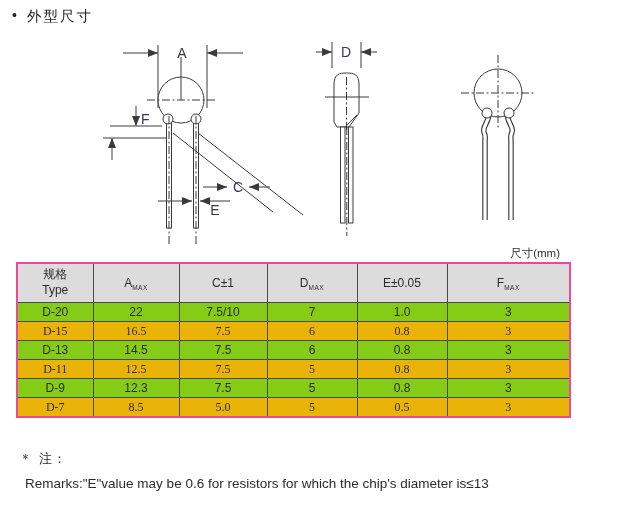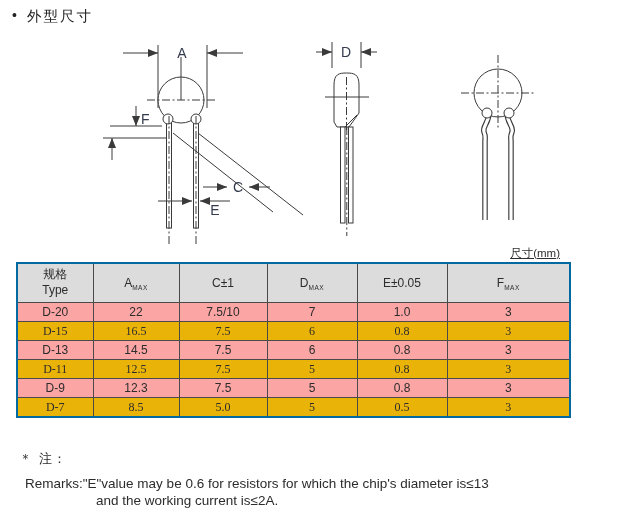--- a/index.html
+++ b/index.html
@@ -14,28 +14,28 @@
   svg.drawings{position:absolute;left:0;top:32px;}
   svg.drawings path,svg.drawings line,svg.drawings rect,svg.drawings circle{
       stroke:#3a3a3a;stroke-width:1;fill:none;}
   svg.drawings .wh{fill:#ffffff;}
   svg.drawings .cl{stroke-dasharray:8 2.5 2 2.5;}
   svg.drawings .thick{stroke-width:5.5;}
   svg.drawings .inner{stroke:#ffffff;stroke-width:3.2;}
   svg.drawings text{font-family:"Liberation Sans","DejaVu Sans",sans-serif;
       font-size:14px;fill:#333a4d;stroke:none;}
   
-  .unit-note{position:absolute;top:246px;right:84px;font-size:11.5px;color:#2e2e2e;text-decoration:underline;}
+  .unit-note{position:absolute;top:246px;right:84px;font-size:11.5px;color:#2e2e2e;}
   
   table.dims{position:absolute;left:16px;top:262px;border-collapse:collapse;
-      table-layout:fixed;width:553px;border:2px solid #0369a1;}
+      table-layout:fixed;width:553px;border:2px solid #ec4899;}
   table.dims th,table.dims td{border:1px solid #4a4a4a;text-align:center;
       vertical-align:middle;font-size:12px;color:#2c2c2c;padding:0;}
   table.dims thead th{height:38px;background:#dcdcdc;font-weight:normal;}
-  table.dims tbody td{height:18px;background:#fca5a5;}
+  table.dims tbody td{height:18px;background:#84cc16;}
   table.dims tbody tr.alt td{background:#eab308;font-family:Liberation Serif, serif;}
   .sub{font-size:6.5px;letter-spacing:.5px;vertical-align:-3px;}
   .hdr2{line-height:1.3;}
   
   .note-zh{position:absolute;top:450px;left:19px;font-size:13px;letter-spacing:1px;
       color:#2c2c2c;display:flex;gap:6px;}
   .note-en1{position:absolute;top:476px;left:25px;font-size:13.5px;color:#2c2c2c;}
   .note-en2{position:absolute;top:493px;left:96px;font-size:13.5px;color:#2c2c2c;}
 </style>
 </head>
@@ -206,15 +206,14 @@
         <td>3</td>
       </tr>
     </tbody>
   </table>
 
   <div class="note-zh">
     <span>＊</span>
     <span>注：</span>
   </div>
   <div class="note-en1">Remarks:"E"value may be 0.6 for resistors for which the chip's diameter is≤13</div>
-  <div class="note-en2">and the working current is≤2A.</div>
 
 </div>
 
 </body></html>

